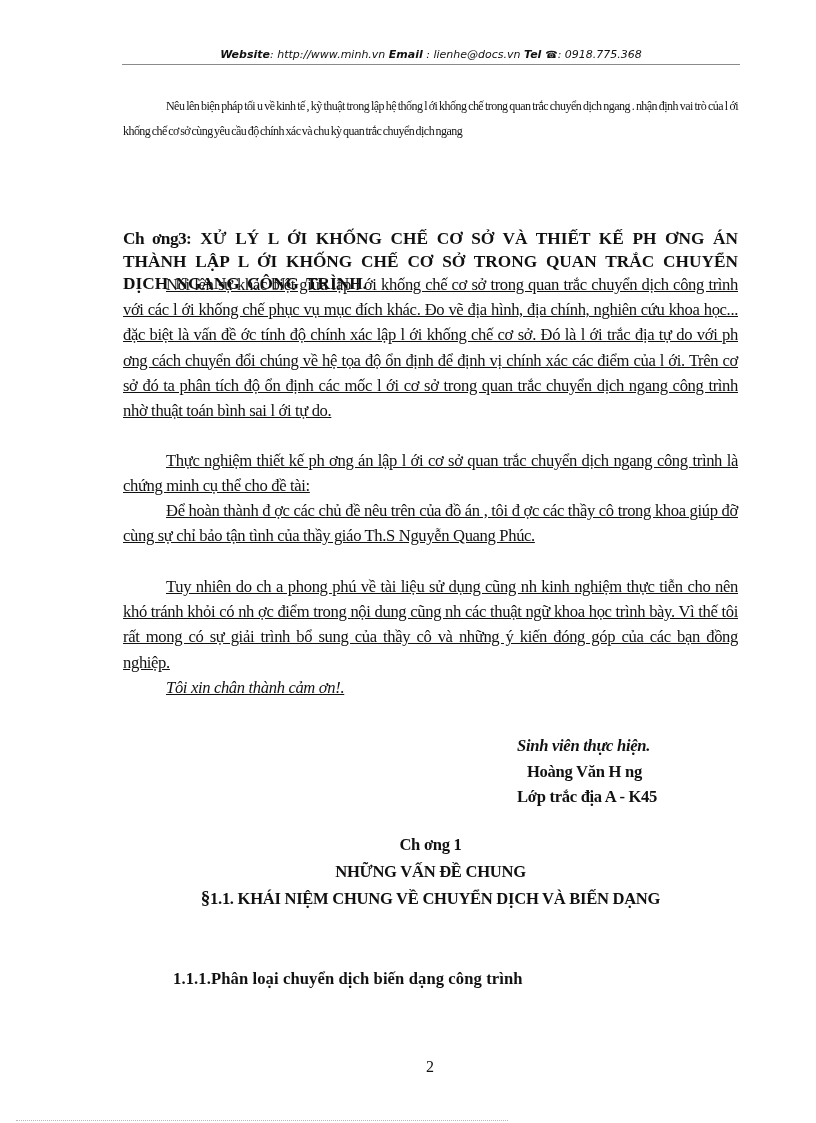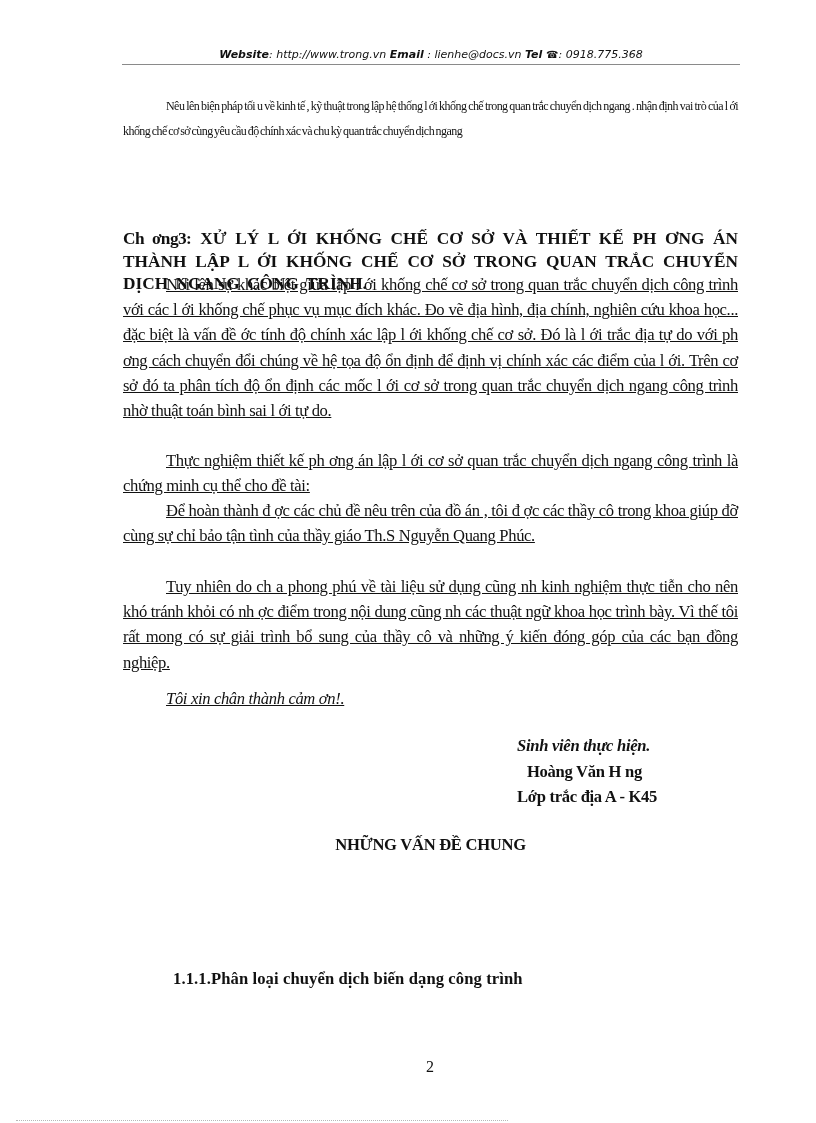--- a/index.html
+++ b/index.html
@@ -58,21 +58,21 @@
       line-height: 22.5px;
       font-weight: bold;
       text-align: justify;
       letter-spacing: 0px;
       word-spacing: 3px;
       font-family: Liberation Serif, serif;
     }
     .ch-prefix {
       letter-spacing: -0.6px;
     }
-    .italic { font-style: italic; margin-top: 11px; }
+    .italic { font-style: italic; }
     .signature {
       position: absolute;
       left: 517px;
       top: 733px;
       font-size: 16.6px;
       line-height: 25.5px;
       font-weight: bold;
       letter-spacing: -0.3px;
     }
     .signature .sig-role { font-style: italic; }
@@ -113,40 +113,42 @@
       top: 1120px;
       border-top: 1px dotted #b8b8b8;
       width: 492px;
     }
     .page-bottom-rule { width: 492px; }
   </style>
 </head>
 <body>
 
 <div class="page-header">
-  <span class="hb">Website</span><span>: http://www.trong.vn </span><span class="hb">Email</span><span> : lienhe@docs.vn  </span><span class="hb">Tel </span><span class="tel-icon">☎</span><span>: 0918.775.368</span>
+  <span class="hb">Website</span><span>: http://www.minh.vn </span><span class="hb">Email</span><span> : lienhe@docs.vn  </span><span class="hb">Tel </span><span class="tel-icon">☎</span><span>: 0918.775.368</span>
 </div>
 
 <div class="content para-cond indent" style="top:94px;">Nêu lên biện pháp tối   u về kinh tế , kỹ thuật trong lập hệ thống l ới khống chế trong quan trắc chuyển dịch ngang . nhận định vai trò của l ới khống chế cơ sở cùng yêu cầu độ chính xác và chu kỳ quan trắc chuyển dịch ngang</div>
 
 <div class="content chapter-heading" style="top:228px;"><span class="ch-prefix">Ch ơng3</span><span>: XỬ LÝ L ỚI KHỐNG CHẾ CƠ SỞ VÀ THIẾT KẾ PH ƠNG ÁN THÀNH LẬP L ỚI KHỐNG CHẾ CƠ SỞ TRONG QUAN TRẮC CHUYỂN DỊCH NGANG CÔNG TRÌNH.</span></div>
 
 <div class="content para indent" style="top:272px;">Nói lên sự khác biệt giữa lập l ới khống chế cơ sở trong quan trắc chuyển dịch công trình với  các l ới khống chế  phục vụ mục đích khác. Đo vẽ địa hình, địa chính, nghiên cứu khoa học... đặc biệt là vấn đề   ớc tính độ chính xác lập l ới khống chế cơ sở. Đó là l ới trắc địa tự do với ph ơng cách  chuyển đổi chúng về hệ tọa độ ổn định để định vị chính xác các điểm của l ới. Trên cơ sở đó ta phân tích độ ổn định các mốc l ới cơ sở  trong quan trắc chuyển dịch ngang công trình nhờ thuật toán bình sai  l ới tự do.</div>
 <div class="content para indent" style="top:448px;">Thực  nghiệm  thiết kế ph ơng án lập  l ới  cơ sở quan trắc chuyển dịch ngang công trình là chứng minh cụ thể  cho đề tài:</div>
 <div class="content para indent" style="top:498px;">Để hoàn thành đ ợc các chủ đề nêu trên của  đồ án , tôi đ ợc các thầy cô trong khoa giúp đỡ  cùng sự chỉ bảo tận tình của thầy giáo Th.S Nguyễn Quang Phúc.</div>
 <div class="content para indent" style="top:574px;">Tuy nhiên do ch a phong phú về tài liệu sử dụng cũng nh   kinh nghiệm thực tiễn cho nên khó tránh khỏi có nh ợc điểm trong nội dung cũng nh  các thuật ngữ  khoa học trình bày. Vì thế tôi rất mong có sự giải trình bổ sung của thầy cô và những ý kiến đóng góp của các bạn đồng nghiệp.</div>
 <div class="content para indent italic" style="top:675px;">Tôi xin chân thành cảm ơn!.</div>
 
 <div class="signature">
   <div class="sig-role">Sinh viên thực hiện.</div>
   <div class="sig-name">Hoàng Văn H  ng</div>
   <div>Lớp trắc địa A - K45</div>
 </div>
 
 <div class="centered-block">
+  <div>Ch ơng 1</div>
   <div>NHỮNG VẤN ĐỀ CHUNG</div>
+  <div><span class="section-sym">§</span><span>1.1. KHÁI NIỆM CHUNG VỀ CHUYỂN DỊCH VÀ BIẾN DẠNG</span></div>
 </div>
 
 <div class="subsection">1.1.1.Phân loại chuyển dịch biến dạng công trình</div>
 
 <div class="page-number">2</div>
 
 <div class="page-bottom-rule" style="width:492px;"></div>
 
 </body></html>

